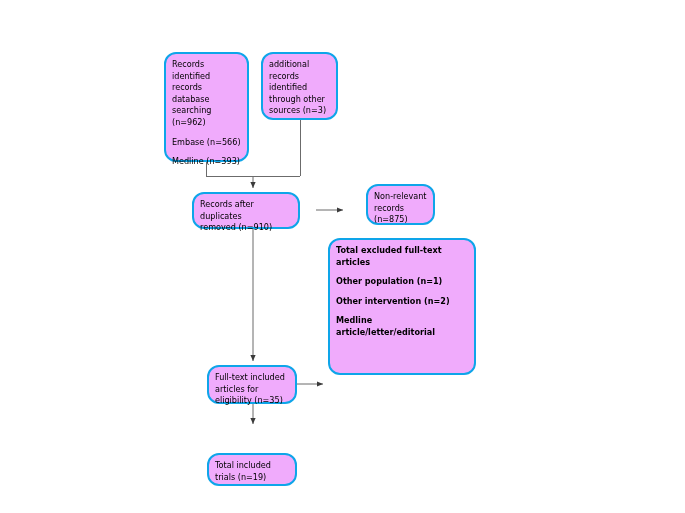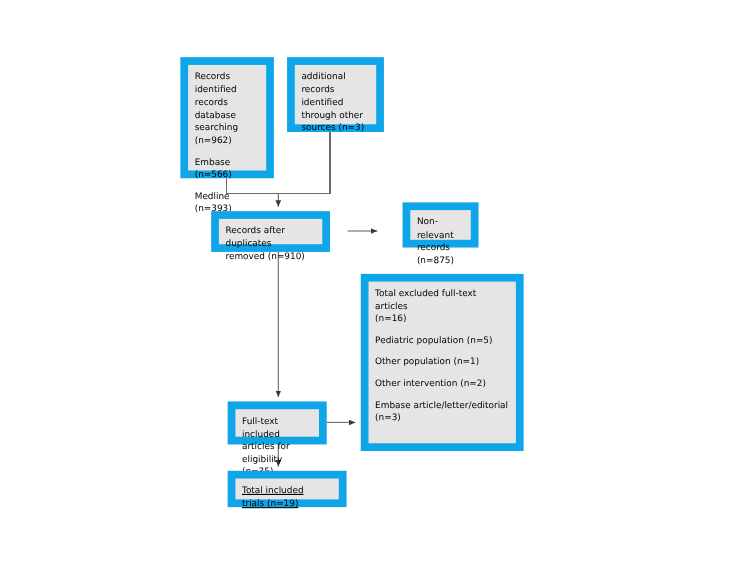--- a/index.html
+++ b/index.html
@@ -18,43 +18,43 @@
   .flow-svg {
     position: absolute;
     left: 0;
     top: 0;
     width: 685px;
     height: 513px;
   }
   .node {
     position: absolute;
     box-sizing: border-box;
-    border: 7px solid #0ea5e9;
-    border-radius: 0;
-    background: #e5e5e5;
+    border: 2px solid #0ea5e9;
+    border-radius: 12px;
+    background: #f0abfc;
     font-size: 8.1px;
     line-height: 11.6px;
     color: #000000;
     padding: 5px 5px 4px 6px;
   }
   .node p {
     margin: 0;
   }
   .node p.gap {
     margin-top: 8px;
   }
 
   
   #node-db-records      { left: 164px; top: 52px;  width: 85px;  height: 110px; }
-  #node-other-sources   { left: 261px; top: 52px;  width: 88px;  height: 68px;  }
+  #node-other-sources   { left: 261px; top: 52px;  width: 77px;  height: 68px;  }
   #node-after-dup       { left: 192px; top: 192px; width: 108px; height: 37px;  }
   #node-non-relevant    { left: 348px; top: 184px; width: 69px;  height: 41px; margin-left: 18px;  }
-  #node-excluded        { left: 328px; top: 249px; width: 148px; height: 161px; }
+  #node-excluded        { left: 328px; top: 238px; width: 148px; height: 137px; font-weight: bold; }
   #node-fulltext        { left: 207px; top: 365px; width: 90px;  height: 39px;  }
-  #node-included        { left: 207px; top: 428px; width: 108px;  height: 33px; text-decoration: underline;  }
+  #node-included        { left: 207px; top: 453px; width: 90px;  height: 33px;  }
 </style>
 </head>
 <body>
 
 <div id="page">
 
   <svg class="flow-svg" viewBox="0 0 685 513" xmlns="http://www.w3.org/2000/svg">
     <defs>
       <marker id="arrowhead" markerWidth="7" markerHeight="7" refX="6" refY="2.6" orient="auto" markerUnits="userSpaceOnUse">
         <path d="M0,0 L6,2.6 L0,5.2 z" fill="#3a3a3a"></path>
@@ -106,26 +106,23 @@
   </div>
 
   <div class="node" id="node-non-relevant">
     <p>Non-relevant</p>
     <p>records</p>
     <p>(n=875)</p>
   </div>
 
   <div class="node" id="node-excluded">
     <p>Total excluded full-text articles</p>
-    <p>(n=16)</p>
-    <p class="gap">Pediatric population (n=5)</p>
     <p class="gap">Other population (n=1)</p>
     <p class="gap">Other intervention (n=2)</p>
-    <p class="gap">Embase article/letter/editorial</p>
-    <p>(n=3)</p>
+    <p class="gap">Medline article/letter/editorial</p>
   </div>
 
   <div class="node" id="node-fulltext">
     <p>Full-text included</p>
     <p>articles for</p>
     <p>eligibility (n=35)</p>
   </div>
 
   <div class="node" id="node-included">
     <p>Total included</p>

